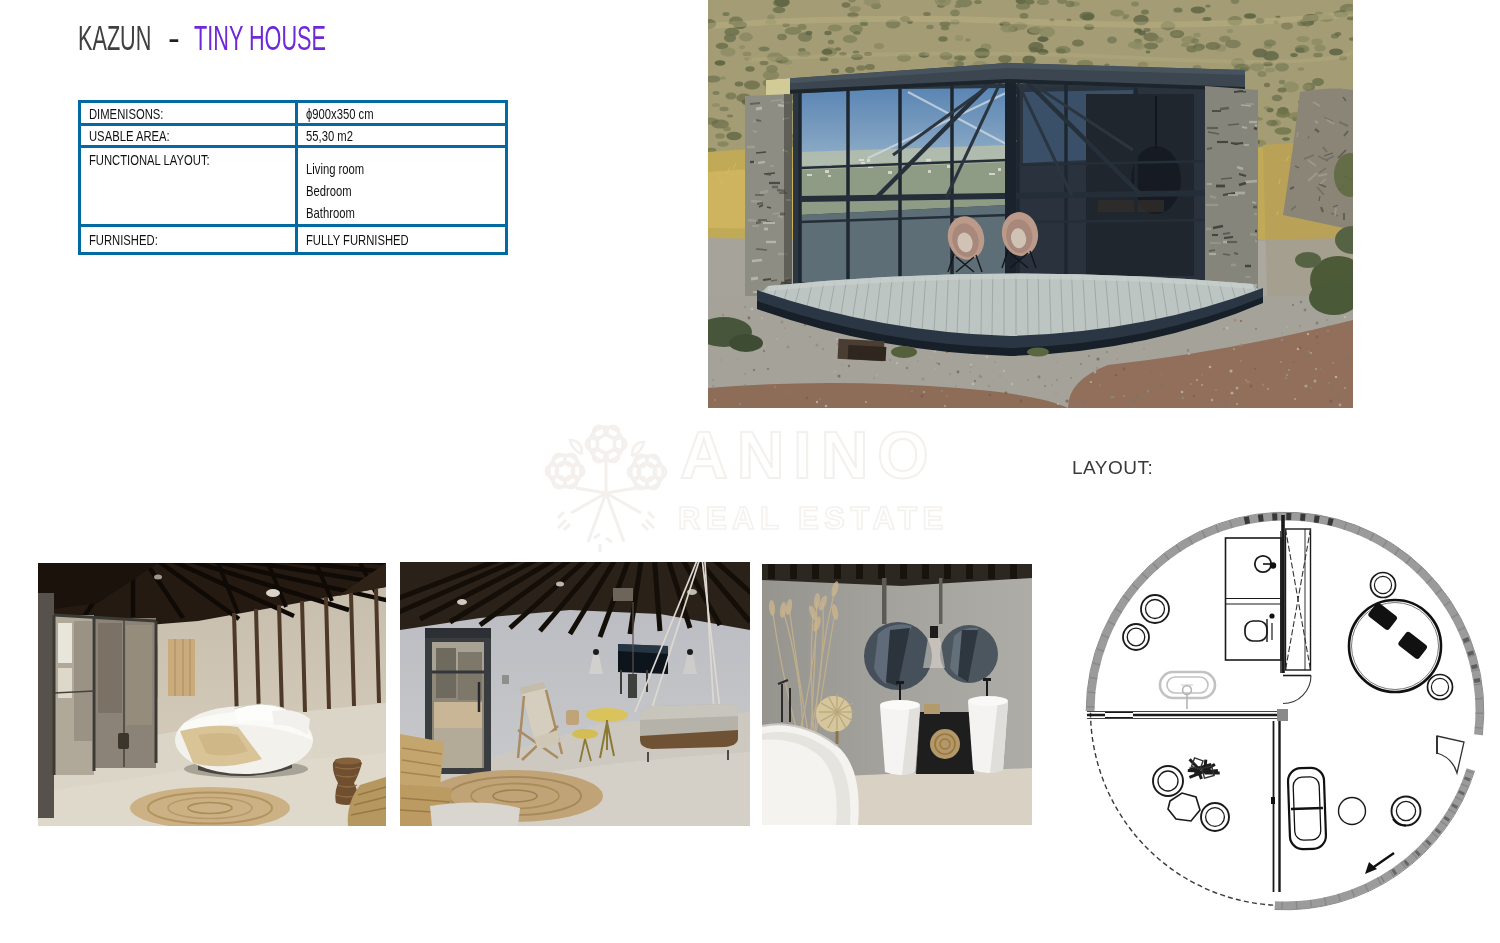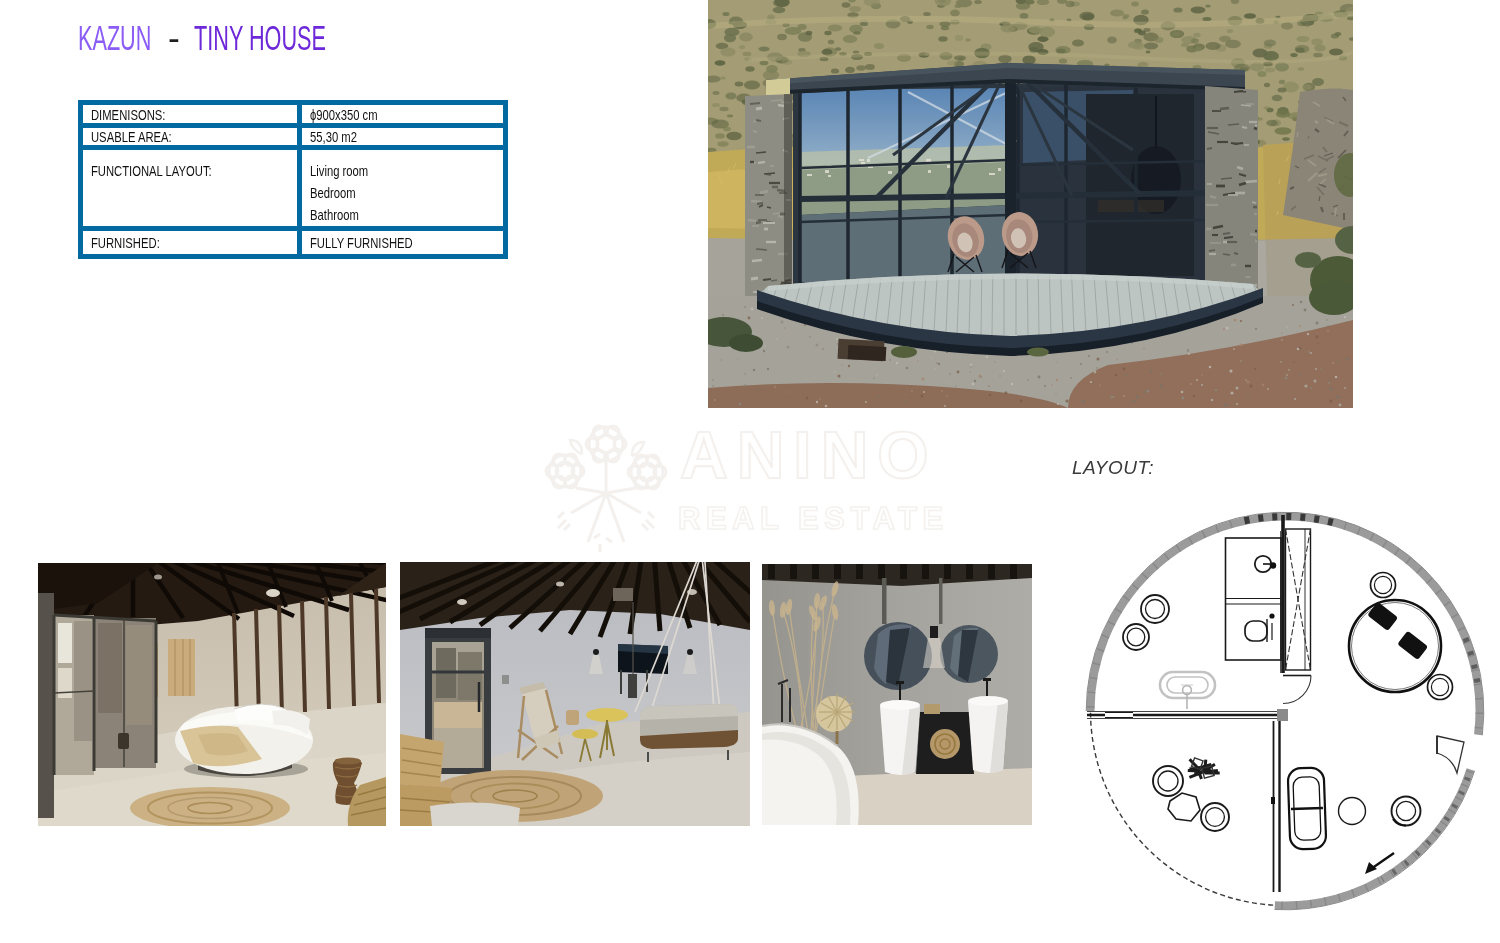--- a/index.html
+++ b/index.html
@@ -1,42 +1,42 @@
 <!DOCTYPE html>
 <html><head>
 <meta charset="utf-8">
 <style>
   html,body{margin:0;padding:0;background:#ffffff;}
   body{width:1500px;height:943px;position:relative;overflow:hidden;font-family:"Liberation Sans",sans-serif;}
   .abs{position:absolute;}
   .cond{display:inline-block;transform:scaleX(.78);transform-origin:left center;white-space:nowrap;}
   table.spec{border-collapse:collapse;}
-  table.spec td{border:5px solid #0369a1;padding:0 0 0 8px;vertical-align:middle;font-size:15px;color:#111;}
+  table.spec td{border:3px solid #0369a1;padding:0 0 0 8px;vertical-align:middle;font-size:15px;color:#111;}
   table.spec td span{display:inline-block;transform:scaleX(.75);transform-origin:left center;white-space:nowrap;}
 </style>
 </head>
 <body>
 
-<div class="abs" style="left:78px;top:18px;font-size:35.5px;color:#8b5cf6;text-align:center;"><span class="cond" style="transform:scaleX(.61)">KAZUN</span></div>
+<div class="abs" style="left:78px;top:18px;font-size:35.5px;color:#404040;text-align:center;"><span class="cond" style="transform:scaleX(.61)">KAZUN</span></div>
 <div class="abs" style="left:168px;top:18px;font-size:35.5px;color:#1f1f1f;">-</div>
 <div class="abs" style="left:194px;top:18px;font-size:35.5px;color:#6d28d9;"><span class="cond" style="transform:scaleX(.61)">TINY HOUSE</span></div>
 
 <div class="abs" style="left:78px;top:100px;">
 <table class="spec" style="width:430px;border:1.5px solid #1a1a1a;">
   <tbody>
         <tr style="height:23px">
           <td style="width:206px"><span>DIMENISONS:</span></td>
           <td><span>ϕ900x350 cm</span></td>
         </tr>
   <tr style="height:22px">
           <td><span>USABLE AREA:</span></td>
           <td><span>55,30 m2</span></td>
         </tr>
   <tr style="height:68px">
-          <td style="vertical-align:top;padding-top:12px"><span>FUNCTIONAL LAYOUT:</span></td>
+          <td style="vertical-align:top;padding-top:3px"><span>FUNCTIONAL LAYOUT:</span></td>
       <td style="vertical-align:top;padding-top:10px;line-height:22px"><span>Living room</span><br><span>Bedroom</span><br><span>Bathroom</span></td>
         </tr>
   <tr style="height:28px">
           <td><span>FURNISHED:</span></td>
           <td><span>FULLY FURNISHED</span></td>
         </tr>
 </tbody>
     </table>
 </div>
 
@@ -82,21 +82,21 @@
         <g stroke="#f3f0ed" fill="none" stroke-width="2.5">
           <path d="M 42 38 q -10 -4 -12 -14 q 12 0 12 14"></path>
           <path d="M 92 40 q 10 -4 12 -14 q -12 0 -12 14"></path>
         </g>
       </g>
 <text x="140" y="62" font-family="Liberation Sans, sans-serif" font-size="66" font-weight="bold" letter-spacing="9" fill="none" stroke="#f3f0ed" stroke-width="2">ANINO</text>
 <text x="138" y="113" font-family="Liberation Sans, sans-serif" font-size="31" font-weight="bold" letter-spacing="5.5" fill="none" stroke="#f4f1ee" stroke-width="1.6">REAL ESTATE</text>
 </svg>
   </div>
 
-<div class="abs" style="left:1072px;top:457px;font-size:19px;color:#3a3a3a;letter-spacing:0.5px;font-style:italic;">LAYOUT:</div>
+<div class="abs" style="left:1072px;top:457px;font-size:19px;color:#3a3a3a;letter-spacing:0.5px;">LAYOUT:</div>
 
 <div class="abs" style="left:708px;top:0px;" id="photoMain"><svg width="645" height="408" viewBox="0 0 645 408" xmlns="http://www.w3.org/2000/svg">
       <defs>
         <linearGradient id="skyg" x1="0" y1="0" x2="0" y2="1">
           <stop offset="0" stop-color="#5a85b4"></stop>
           <stop offset="1" stop-color="#93b0c8"></stop>
         </linearGradient>
       </defs>
       <rect x="0" y="0" width="645" height="165" fill="#a49c74"></rect>
       <g>

